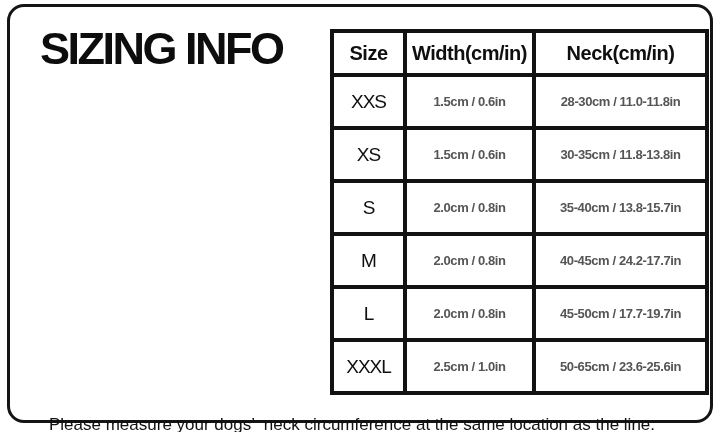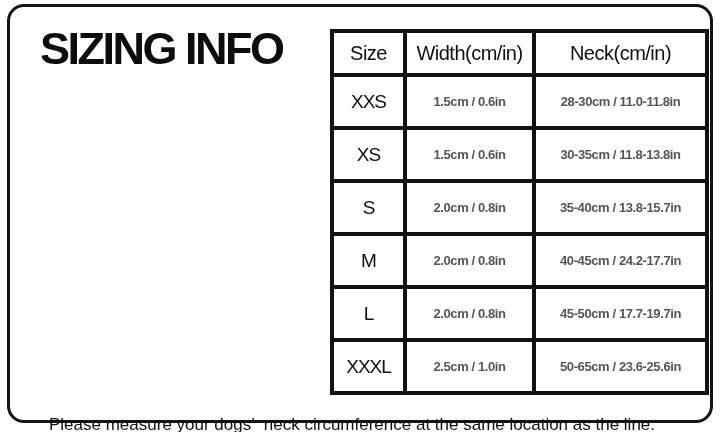--- a/index.html
+++ b/index.html
@@ -48,21 +48,21 @@
     border: 2px solid #121212;
     text-align: center;
     vertical-align: middle;
     padding: 0;
     overflow: hidden;
     white-space: nowrap;
   }
   table.size-table thead th {
     height: 40px;
     font-size: 20px;
-    font-weight: normal;
+    font-weight: bold;
     letter-spacing: -0.5px;
     color: #0f0f0f;
   }
   table.size-table tbody th {
     font-size: 19px;
     font-weight: normal;
     letter-spacing: -1px;
     color: #0f0f0f;
   }
   table.size-table tbody td {

